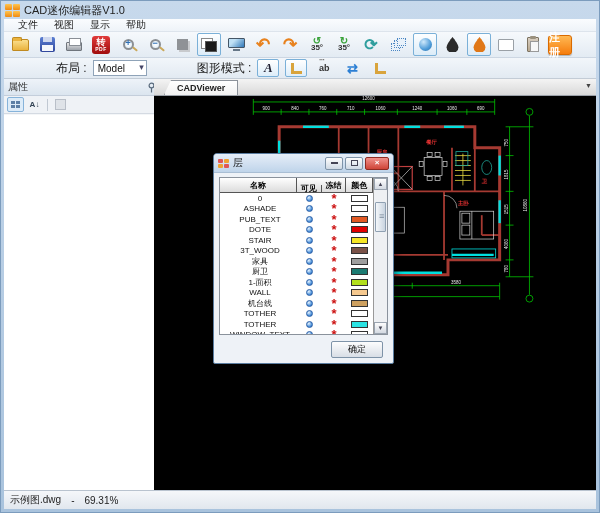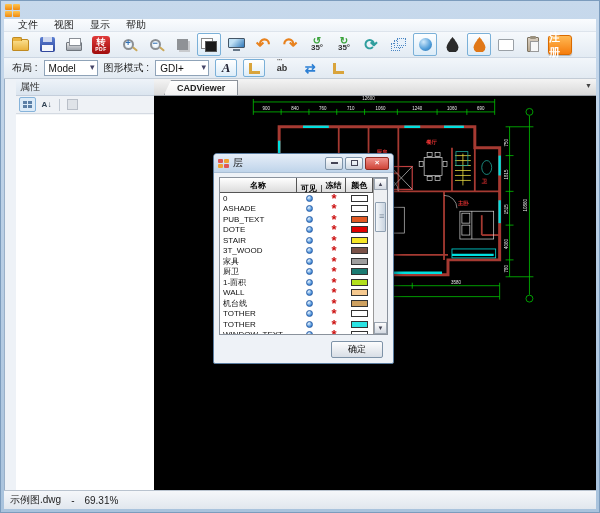--- a/index.html
+++ b/index.html
@@ -54,33 +54,33 @@
   .ball-i { width:13px; height:13px; border-radius:50%; background:radial-gradient(circle at 35% 30%,#cfe9fb,#4d9bd8 60%,#2a6ca8); }
   .drop { width:13px; height:15px; }
   .white-rect { width:16px; height:12px; background:#fff; border:1px solid #9aa0a6; border-radius:1px; }
   .clip-i { width:12px; height:15px; background:linear-gradient(#d9cfc2,#b8a88f); border:1px solid #7d7361; border-radius:1px; position:relative; }
   .clip-i:before { content:""; position:absolute; left:2px; top:-2px; width:6px; height:3px; background:#9a917e; border-radius:1px; }
   .clip-i:after { content:""; position:absolute; left:2px; top:3px; width:7px; height:9px; background:#f7f7f7; border:1px solid #999; }
   .register-btn { margin-left:auto; margin-right:24px; width:56px; height:20px; border-radius:3px; border:1px solid #d96a00; background:linear-gradient(#ffb954,#f57c0c); color:#fff; font-size:11px; font-weight:bold; display:flex; align-items:center; justify-content:center; box-shadow:0 1px 1px rgba(0,0,0,.25); }
 
   
   .toolbar2 { position:absolute; left:3px; right:3px; top:57px; height:21px; background:linear-gradient(#f2f6fa,#e2eaf2); border-bottom:1px solid #c3ccd6; display:flex; align-items:center; padding-left:8px; gap:6px; }
-  .tb2-label { font-size:10px; color:#222; }
+  .tb2-label { font-size:12px; color:#222;margin-left:44px; }
   .combo { width:54px; height:16px; background:#fff; border:1px solid #8fa3b8; font-size:10px; display:flex; align-items:center; padding-left:4px; position:relative; color:#111; }
   .combo:after { content:"▾"; position:absolute; right:2px; top:1px; font-size:9px; color:#446; }
   .tbtn2 { width:22px; height:18px; display:flex; align-items:center; justify-content:center; border:1px solid transparent; border-radius:2px; flex:none; }
   .tbtn2.sel { border-color:#7ab0d8; background:linear-gradient(#fff,#ddedf9); }
   .fontA { font-family:"Liberation Serif",serif; font-style:italic; font-size:13px; color:#223; font-weight:bold; }
   .corner-i { width:11px; height:11px; border-left:3px solid #d9a43c; border-bottom:3px solid #d9a43c; }
   .ab-i { font-size:9px; font-weight:bold; color:#333; position:relative; }
   .ab-i:before { content:"···"; position:absolute; top:-8px; left:0; font-size:8px; color:#777; letter-spacing:-1px; }
   .glyph-blue { font-size:13px; color:#2b7fd4; font-weight:bold; }
 
   
-  .leftpanel { position:absolute; left:3px; top:78px; width:158px; bottom:22px; background:#f4f6f8; border-right:1px solid #a8b4c0;margin-left:12px; }
+  .leftpanel { position:absolute; left:3px; top:78px; width:158px; bottom:22px; background:#f4f6f8; border-right:1px solid #a8b4c0; }
   .lp-head { height:17px; background:linear-gradient(#eef3f9,#dbe5ef); border-bottom:1px solid #c4cedb; display:flex; align-items:center; padding:0 4px; font-size:10px; color:#333; }
   .pin { margin-left:auto; width:11px; height:11px; }
   .lp-tools { height:18px; border-bottom:1px solid #d4dae2; display:flex; align-items:center; gap:2px; padding-left:3px; background:#eff2f6; }
   .lp-tbtn { width:17px; height:15px; border:1px solid transparent; display:flex; align-items:center; justify-content:center; border-radius:2px; }
   .lp-tbtn.sel { border-color:#86b3da; background:#dcebf8; }
   .grid-i { display:grid; grid-template-columns:4px 4px; gap:1px; }
   .grid-i i { width:4px; height:3px; background:#5b7fa6; }
   .az-i { font-size:8px; font-weight:bold; color:#345; }
   .lp-sep { width:1px; height:12px; background:#c0c8d2; margin:0 2px; }
   .pages-i { width:11px; height:11px; background:#dfe3e8; border:1px solid #b9bfc8; }
@@ -106,21 +106,21 @@
   .dlg-icon i { width:5px; height:4px; border-radius:1px; }
   .dlg-icon i:nth-child(1){background:#e05555;} .dlg-icon i:nth-child(2){background:#f0a030;}
   .dlg-icon i:nth-child(3){background:#f0a030;} .dlg-icon i:nth-child(4){background:#e05555;}
   .dlg-title-text { font-size:10px; color:#111; }
   .dlg-btns { margin-left:auto; display:flex; gap:2px; }
   .capbtn { width:18px; height:13px; border:1px solid #7e93a8; border-radius:2px; background:linear-gradient(#fdfdfd,#cfd9e4); display:flex; align-items:center; justify-content:center; font-size:8px; color:#333; line-height:1; }
   .capbtn.close { background:linear-gradient(#f0908a,#cf4438); border-color:#8e2a22; color:#fff; font-weight:bold; width:24px; }
   .min-bar { width:7px; height:2px; background:#445; }
   .max-box { width:7px; height:6px; border:1px solid #445; }
   .dlg-body { position:absolute; left:5px; right:5px; top:23px; bottom:28px; background:#fff; border:1px solid #8a929c; display:flex; overflow:hidden; }
-  .ltable { flex:1; overflow:hidden; position:relative; }
+  .ltable { flex:1; overflow:hidden; position:relative;text-align:center; }
   .lhead { display:flex; height:15px; background:linear-gradient(#ffffff,#dcdcdc); border-bottom:1px solid #555; font-size:8px; font-weight:bold; color:#000; }
   .lhead span { display:flex; align-items:center; justify-content:center; border-right:1px solid #555; }
   .c-name{width:78px;} .c-vis{width:25px;margin-top:7px;} .c-frz{width:25px;} .c-col{width:27px;}
   .lrow { display:flex; height:10.5px; align-items:center; font-size:8px; color:#111; }
   .lrow .lname { width:78px; padding-left:3px; white-space:nowrap; overflow:hidden; }
   .lrow .lcell { width:25px; display:flex; justify-content:center; align-items:center; }
   .lrow .lcell.col { width:27px; }
   .bulb { width:7px; height:7px; border-radius:50%; background:radial-gradient(circle at 35% 30%,#e8f4ff,#4a90d9 65%,#2a5fa8); border:1px solid #2a5fa8; }
   .frost { color:#cc1111; font-size:13px; line-height:7px; font-weight:bold; }
   .swatch { width:17px; height:7px; border:1px solid #333; }
@@ -136,20 +136,21 @@
 
 <div class="screen">
 
   <div class="titlebar">
     <span class="applogo">
         <i></i>
         <i></i>
         <i></i>
         <i></i>
       </span>
+    <span class="apptitle">CAD迷你编辑器V1.0</span>
   </div>
 
   <div class="framebg"></div>
 
   <div class="menubar">
     <span class="menuitem">文件</span>
     <span class="menuitem">视图</span>
     <span class="menuitem">显示</span>
     <span class="menuitem">帮助</span>
   </div>
@@ -236,21 +237,20 @@
     <span class="tbtn">
         <span class="clip-i"></span>
       </span>
     <span class="register-btn">注 册</span>
   </div>
 
   <div class="toolbar2">
     <span class="tb2-label">布局 :</span>
     <span class="combo">Model</span>
     <span class="tb2-label">图形模式 :</span>
-    <span class="combo">GDI+</span>
     <span class="tbtn2 sel">
         <span class="fontA">A</span>
       </span>
     <span class="tbtn2 sel">
         <span class="corner-i"></span>
       </span>
     <span class="tbtn2">
         <span class="ab-i">ab</span>
       </span>
     <span class="tbtn2">

